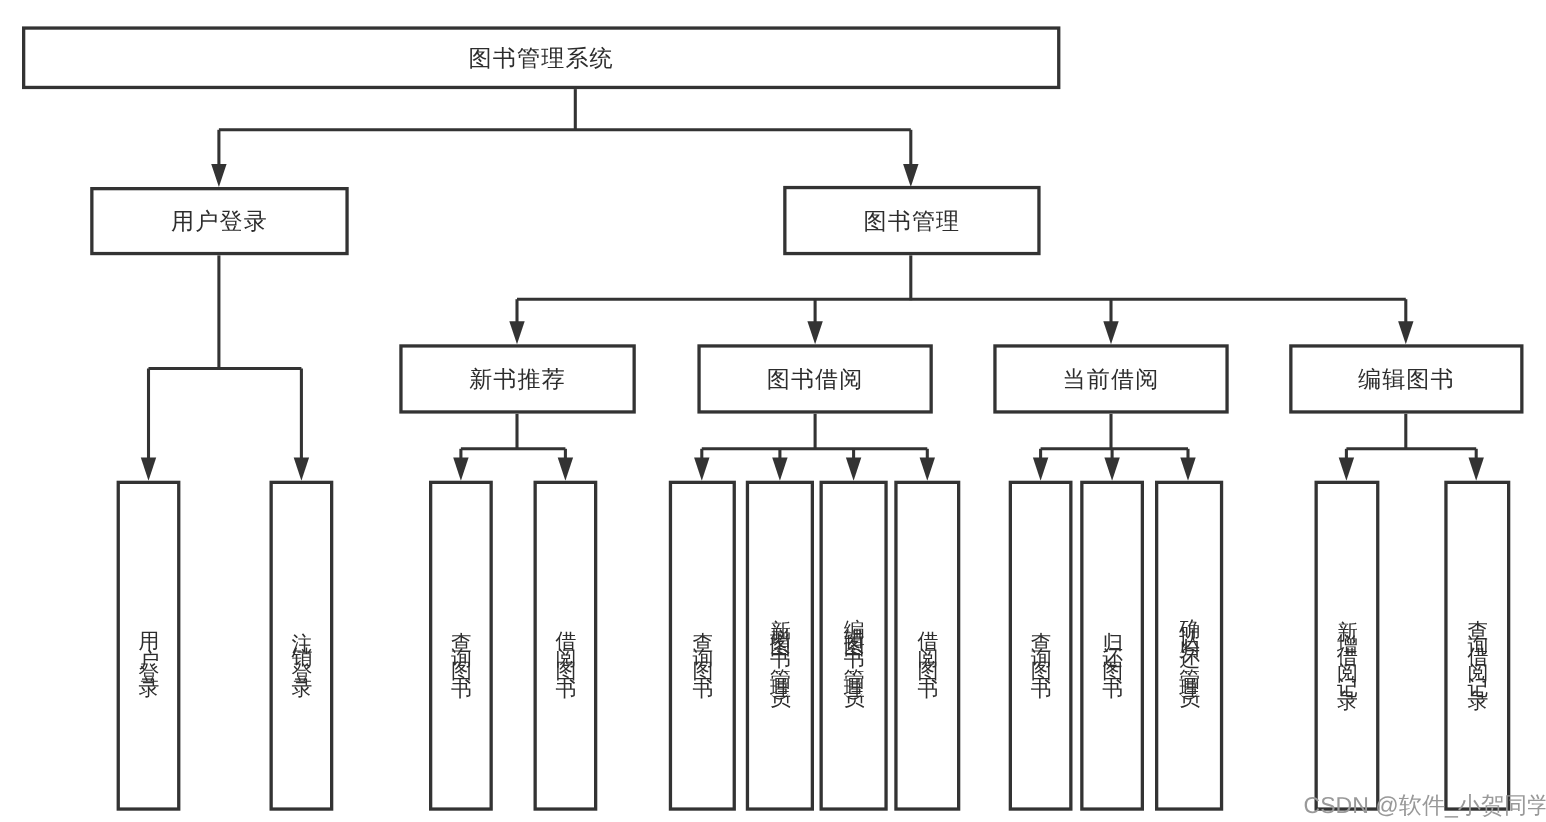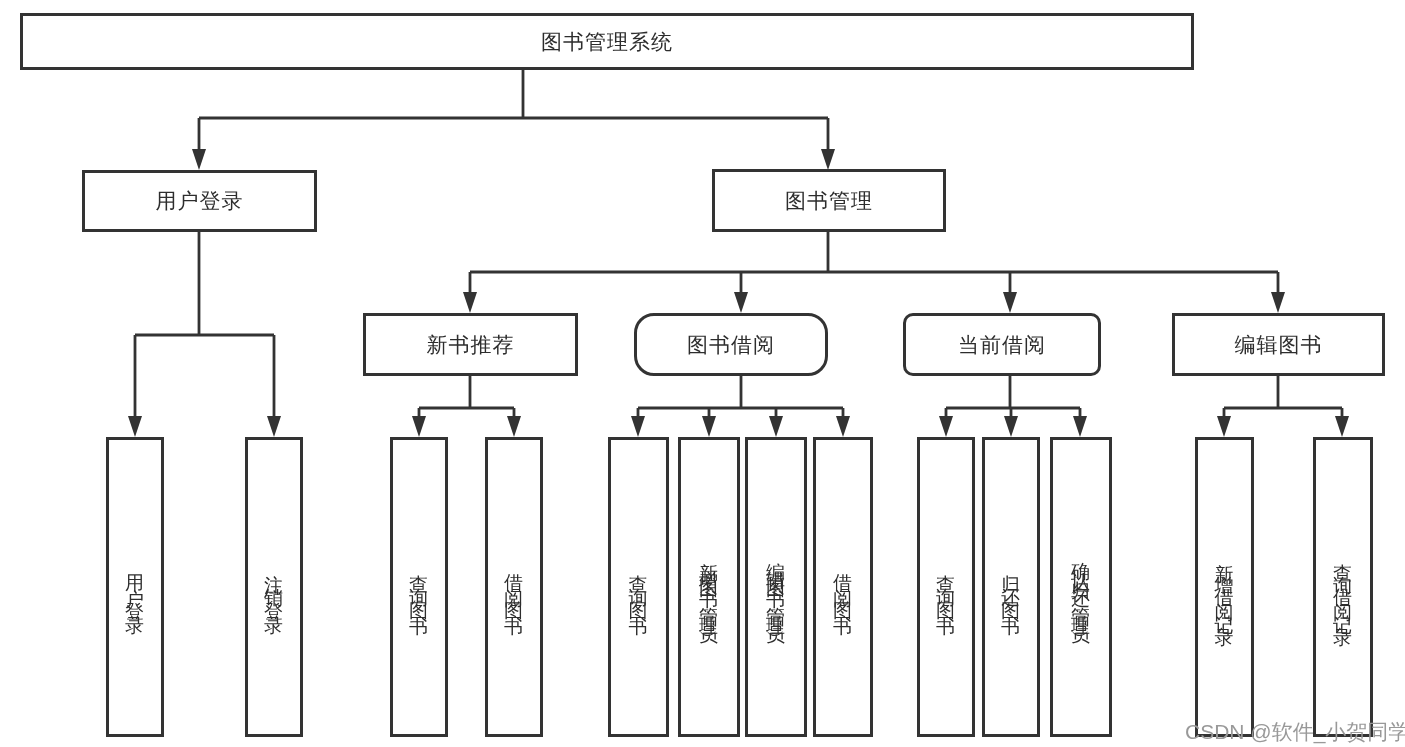--- a/index.html
+++ b/index.html
@@ -125,38 +125,38 @@
       <polygon points="769,416 783,416 776,437"></polygon>
       <polygon points="836,416 850,416 843,437"></polygon>
       <polygon points="939,416 953,416 946,437"></polygon>
       <polygon points="1004,416 1018,416 1011,437"></polygon>
       <polygon points="1073,416 1087,416 1080,437"></polygon>
       <polygon points="1217,416 1231,416 1224,437"></polygon>
       <polygon points="1335,416 1349,416 1342,437"></polygon>
     </g>
   </svg>
 
-  <div class="box hbox" style="left:20px; top:13px; width:1174px; height:57px;">
+  <div class="box hbox" style="left:20px; top:24px; width:944px; height:57px;">
     <span>图书管理系统</span>
   </div>
 
   <div class="box hbox" style="left:82px; top:170px; width:235px; height:62px;">
     <span>用户登录</span>
   </div>
   <div class="box hbox" style="left:712px; top:169px; width:234px; height:63px;text-align:right;">
     <span>图书管理</span>
   </div>
 
   <div class="box hbox" style="left:363px; top:313px; width:215px; height:63px;">
     <span>新书推荐</span>
   </div>
-  <div class="box hbox" style="left:634px; top:313px; width:194px; height:63px;border-radius:20px;">
+  <div class="box hbox" style="left:634px; top:313px; width:214px; height:63px;">
     <span>图书借阅</span>
   </div>
-  <div class="box hbox" style="left:903px; top:313px; width:198px; height:63px;border-radius:10px;">
+  <div class="box hbox" style="left:903px; top:313px; width:214px; height:63px;">
     <span>当前借阅</span>
   </div>
   <div class="box hbox" style="left:1172px; top:313px; width:213px; height:63px;">
     <span>编辑图书</span>
   </div>
 
   <div class="box vbox ls-4" style="left:106px; top:437px; width:58px; height:300px;">
     <span>用户登录</span>
   </div>
   <div class="box vbox ls-4" style="left:245px; top:437px; width:58px; height:300px;">

